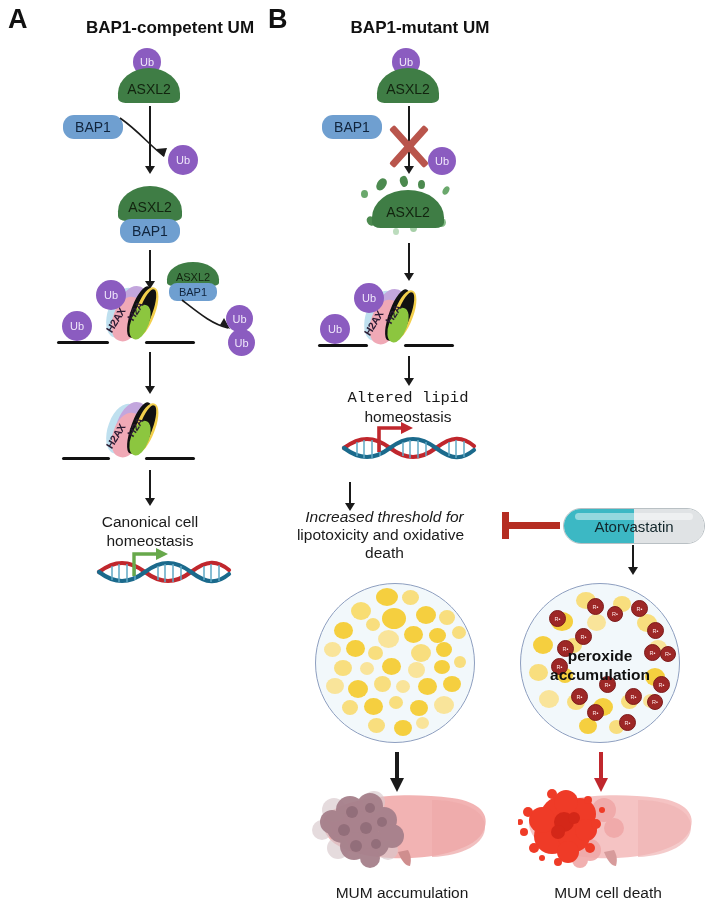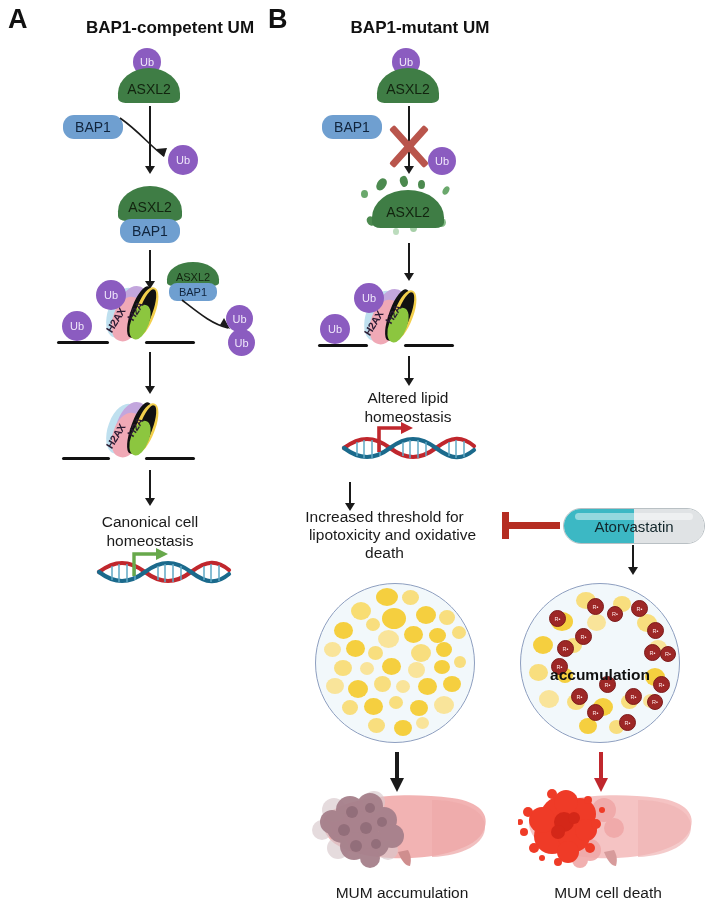--- a/index.html
+++ b/index.html
@@ -217,21 +217,21 @@
   <div class="nuc-label" style="left:25px;top:23px;">H2A</div>
 </div>
 <div class="dna-line" style="left:318px;top:344px;width:50px;"></div>
 <div class="dna-line" style="left:404px;top:344px;width:50px;"></div>
 <div class="ub" style="left:354px;top:283px;width:30px;height:30px;">Ub</div>
 <div class="ub" style="left:320px;top:314px;width:30px;height:30px;">Ub</div>
 
 <div class="vline" style="left:408px;top:356px;height:24px;"></div>
 <div class="vhead" style="left:404px;top:378px;"></div>
 
-<div class="abs body-text" style="left:318px;top:389px;width:180px;">Altered lipid</div>
+<div class="abs body-text" style="left:318px;top:389px;width:180px;font-family:Liberation Mono, monospace;">Altered lipid</div>
 <div class="abs body-text" style="left:318px;top:408px;width:180px;">homeostasis</div>
 
 <svg class="helix" style="left:340px;top:432px;" width="140" height="52">
   <g>
     <path d="M4,16 C20,4 34,4 50,16 C66,28 80,28 96,16 C112,4 122,4 134,14" stroke="#c0272d" stroke-width="4.2" fill="none" stroke-linecap="round"></path>
     <path d="M4,16 C20,28 34,28 50,16 C66,4 80,4 96,16 C112,28 122,28 134,18" stroke="#1b6a8c" stroke-width="4.2" fill="none" stroke-linecap="round"></path>
     <g stroke="#5fa8c4" stroke-width="1.5">
       <line x1="17" y1="10" x2="17" y2="24"></line>
         <line x1="24" y1="8" x2="24" y2="26"></line>
       <line x1="32" y1="8" x2="32" y2="26"></line>
@@ -247,22 +247,22 @@
   </g>
 </svg>
 <svg class="abs" style="left:375px;top:422px;" width="42" height="32">
   <path d="M4,30 L4,6 L26,6" stroke="#c0272d" stroke-width="3.6" fill="none"></path>
   <polygon points="26,0 38,6 26,12" fill="#c0272d"></polygon>
 </svg>
 
 <div class="vline" style="left:349px;top:482px;height:23px;"></div>
 <div class="vhead" style="left:345px;top:503px;"></div>
 
-<div class="abs body-text" style="left:282px;top:508px;width:205px;">Increased threshold for</div>
-<div class="abs body-text" style="left:290px;top:526px;width:205px;">lipotoxicity and oxidative</div>
+<div class="abs body-text" style="left:282px;top:508px;width:205px;font-style:italic;">Increased threshold for</div>
+<div class="abs body-text" style="left:278px;top:526px;width:205px;">lipotoxicity and oxidative</div>
 <div class="abs body-text" style="left:282px;top:544px;width:205px;">death</div>
 
 <div class="inh-stem" style="left:508px;top:522px;width:52px;height:7px;"></div>
 <div class="inh-bar" style="left:502px;top:512px;width:7px;height:27px;"></div>
 
 <div class="capsule" style="left:563px;top:508px;width:140px;height:34px;">
   <div class="half-l"></div>
   <div class="half-r"></div>
   <div class="gloss"></div>
   <div class="cap-label">Atorvastatin</div>
@@ -375,20 +375,21 @@
   <div class="rad" style="left:126px;top:110px;width:14px;height:14px;">
       <span>R•</span>
     </div>
   <div class="rad" style="left:66px;top:120px;width:15px;height:15px;">
       <span>R•</span>
     </div>
   <div class="rad" style="left:98px;top:130px;width:15px;height:15px;">
       <span>R•</span>
     </div>
 
+  <div class="cell-text" style="left:0;top:63px;">peroxide</div>
   <div class="cell-text" style="left:0;top:82px;">accumulation</div>
 </div>
 
 <div class="abs" style="left:390px;top:752px;width:14px;height:40px;">
   <div style="position:absolute;left:5px;top:0;width:4px;height:28px;background:#1a1a1a;"></div>
   <div style="position:absolute;left:0;top:26px;width:0;height:0;border-left:7px solid transparent;border-right:7px solid transparent;border-top:14px solid #1a1a1a;"></div>
 </div>
 <div class="abs" style="left:594px;top:752px;width:14px;height:40px;">
   <div style="position:absolute;left:5px;top:0;width:4px;height:28px;background:#c0272d;"></div>
   <div style="position:absolute;left:0;top:26px;width:0;height:0;border-left:7px solid transparent;border-right:7px solid transparent;border-top:14px solid #c0272d;"></div>

